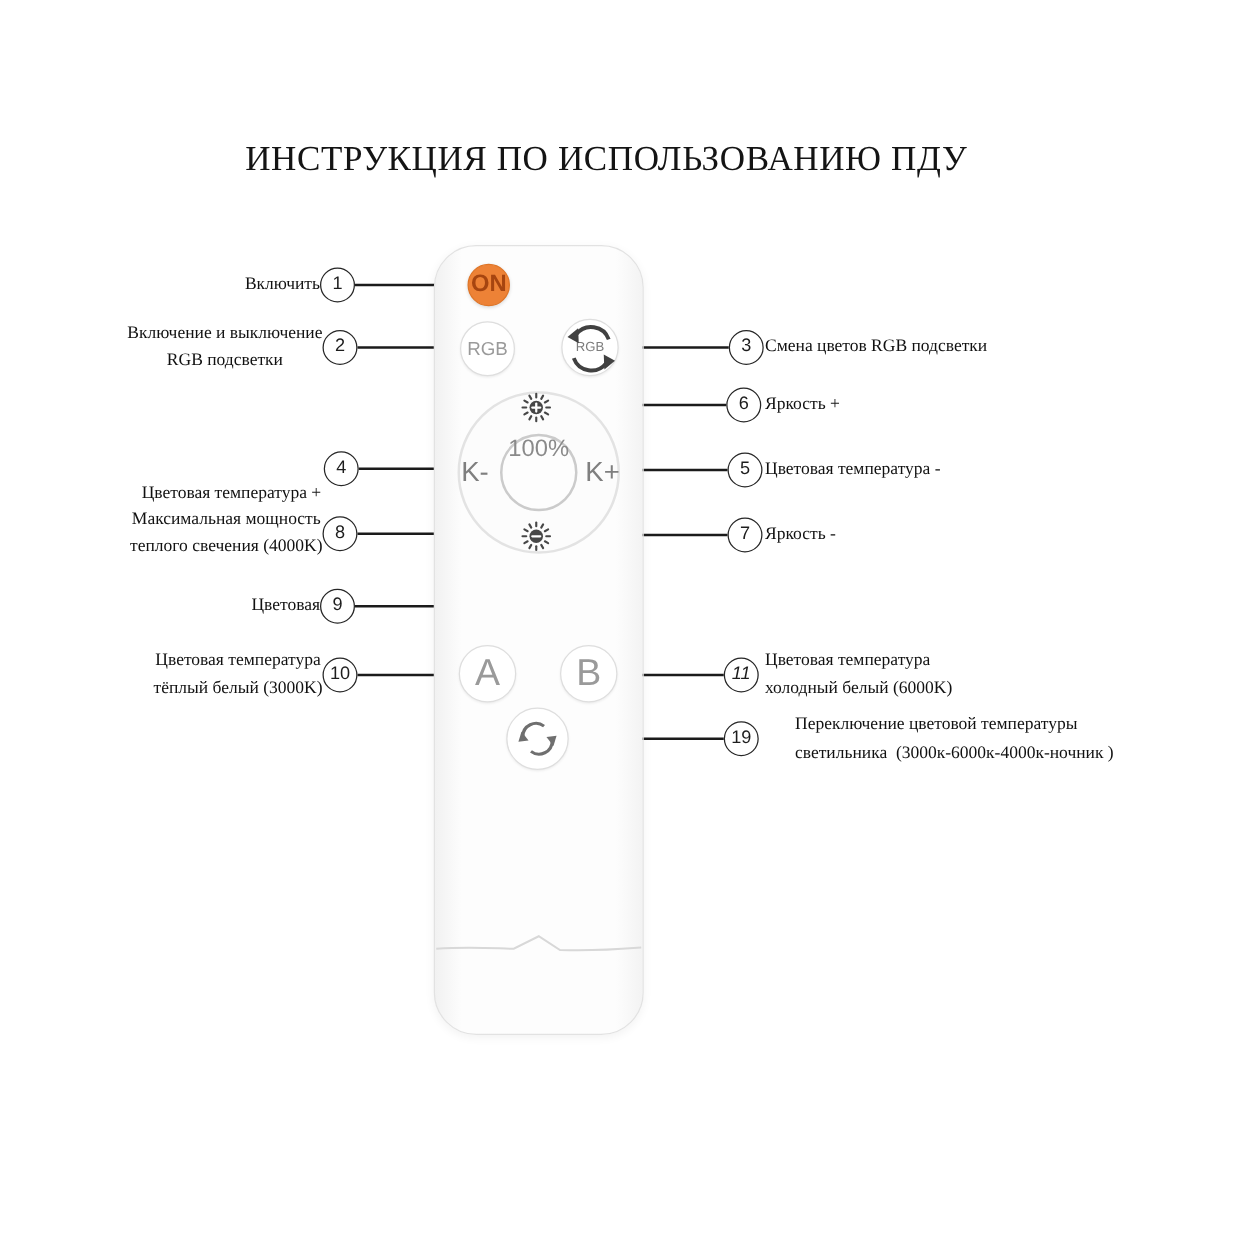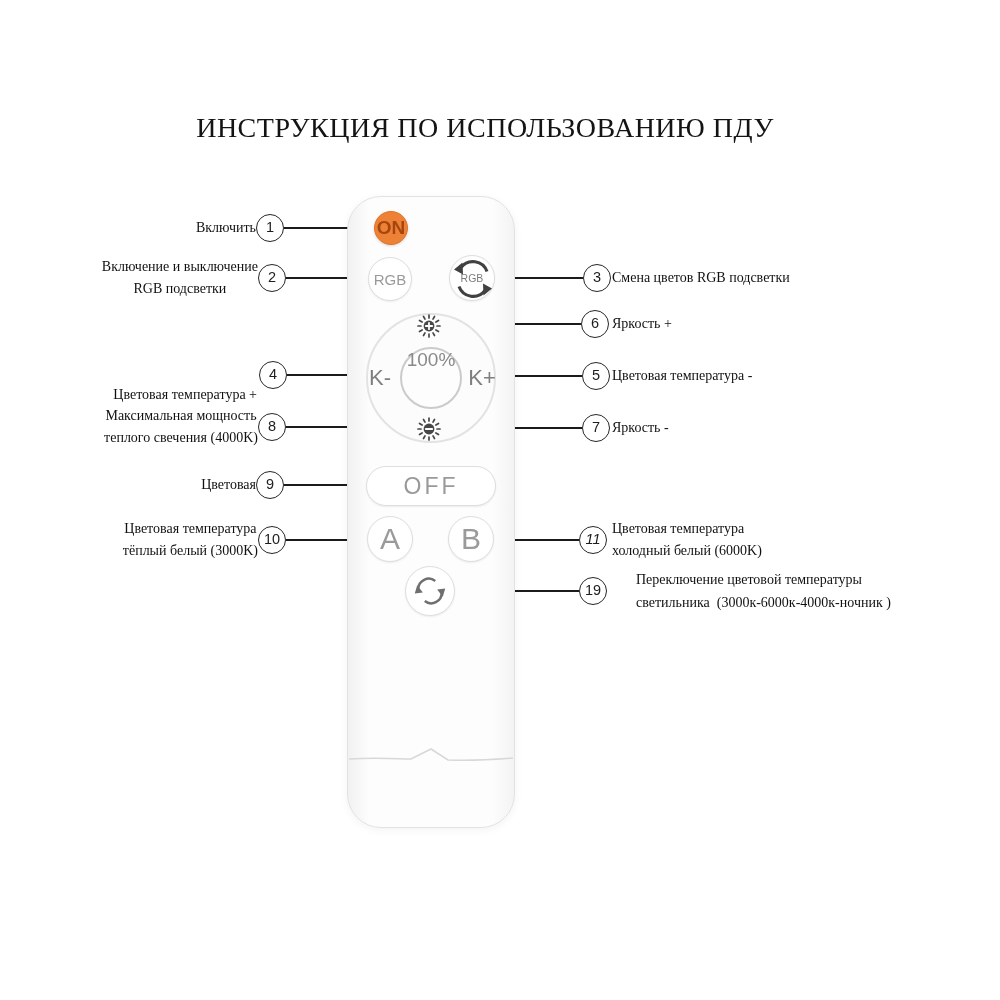--- a/index.html
+++ b/index.html
@@ -166,23 +166,20 @@
         <line x1="13" y1="5" x2="13" y2="2"></line>
       <line x1="17" y1="6.1" x2="18.5" y2="3.5"></line>
         <line x1="19.9" y1="9" x2="22.5" y2="7.5"></line>
     </g>
     <circle cx="13" cy="13" r="5.4" fill="#474747"></circle>
     <g stroke="#ffffff" stroke-width="1.8" stroke-linecap="round">
       <line x1="9.8" y1="13" x2="16.2" y2="13"></line>
     </g>
   </svg>
 
-  <div class="btn-off">
-    <span>OFF</span>
-  </div>
 
   <div class="rbtn btn-a">
     <span>A</span>
   </div>
   <div class="rbtn btn-b">
     <span>B</span>
   </div>
 
   <div class="rbtn btn-cycle">
     <svg width="50" height="50" viewBox="0 0 50 50">

